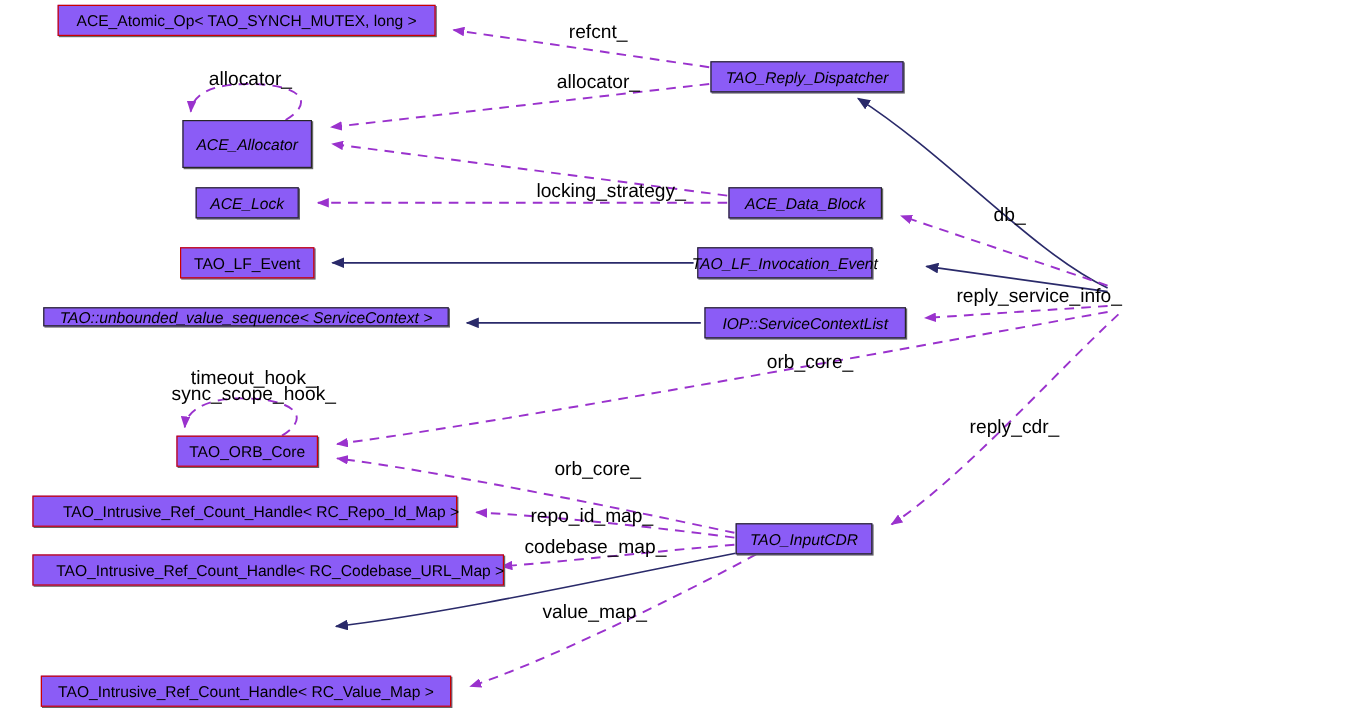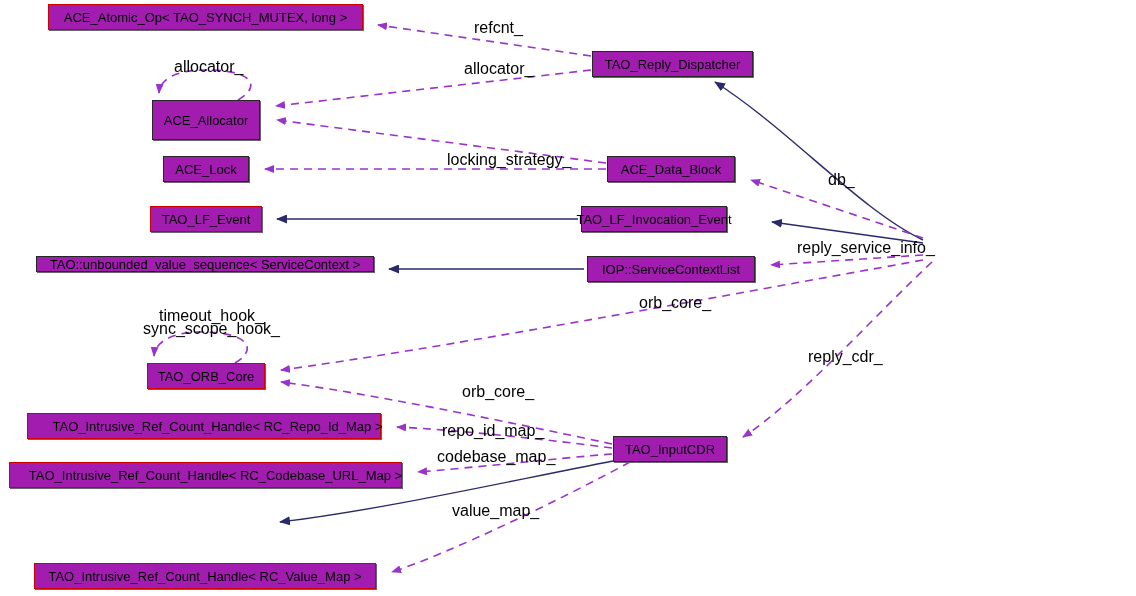--- a/index.html
+++ b/index.html
@@ -35,31 +35,32 @@
     top: 0;
     width: 1136px;
     height: 596px;
   }
   .node {
     position: absolute;
     box-sizing: border-box;
     display: flex;
     align-items: center;
     justify-content: center;
-    background: #a21caf;
+    background: #8b5cf6;
     border: 1px solid #cc0000;
     color: #000000;
     font-size: 13px;
     line-height: 1;
     white-space: nowrap;
     box-shadow: 1px 1px 0 0 #666666;
   }
   .node.black {
     border-color: #272727;
     box-shadow: 1px 1px 0 0 #666666;
+    font-style: italic;
   }
   .node.current {
     border-color: #272727;
     background: #bfbfbf;
     box-shadow: 1px 1px 0 0 #666666;
   }
   .edge-label {
     position: absolute;
     font-size: 16px;
     color: #000000;
@@ -111,21 +112,21 @@
     <div class="node black" style="left:152px; top:100px; width:108px; height:40px;">ACE_Allocator</div>
     <div class="node black" style="left:163px; top:156px; width:86px; height:26px;">ACE_Lock</div>
     <div class="node black" style="left:607px; top:156px; width:128px; height:26px;">ACE_Data_Block</div>
     <div class="node" style="left:150px; top:206px; width:112px; height:26px;">TAO_LF_Event</div>
     <div class="node black" style="left:581px; top:206px; width:146px; height:26px;">TAO_LF_Invocation_Event</div>
     <div class="node black" style="left:36px; top:256px; width:338px; height:16px;">TAO::unbounded_value_sequence&lt; ServiceContext &gt;</div>
     <div class="node black" style="left:587px; top:256px; width:168px; height:26px;">IOP::ServiceContextList</div>
     <div class="node" style="left:147px; top:363px; width:118px; height:26px;">TAO_ORB_Core</div>
     <div class="node" style="left:27px; top:413px; width:354px; height:26px;padding-left:27px;">TAO_Intrusive_Ref_Count_Handle&lt; RC_Repo_Id_Map &gt;</div>
     <div class="node black" style="left:613px; top:436px; width:114px; height:26px;">TAO_InputCDR</div>
-    <div class="node" style="left:9px; top:462px; width:393px; height:26px;padding-left:20px;">TAO_Intrusive_Ref_Count_Handle&lt; RC_Codebase_URL_Map &gt;</div>
+    <div class="node" style="left:27px; top:462px; width:393px; height:26px;padding-left:20px;">TAO_Intrusive_Ref_Count_Handle&lt; RC_Codebase_URL_Map &gt;</div>
     <div class="node" style="left:34px; top:563px; width:342px; height:26px;">TAO_Intrusive_Ref_Count_Handle&lt; RC_Value_Map &gt;</div>
   </div>
 
   <div id="label-layer">
     <div class="edge-label" style="left:474px; top:21px;">refcnt_</div>
     <div class="edge-label" style="left:174px; top:60px;">allocator_</div>
     <div class="edge-label" style="left:464px; top:62px;">allocator_</div>
     <div class="edge-label" style="left:447px; top:153px;">locking_strategy_</div>
     <div class="edge-label" style="left:828px; top:173px;">db_</div>
     <div class="edge-label" style="left:784px; top:241px;margin-left:13px;">reply_service_info_</div>

